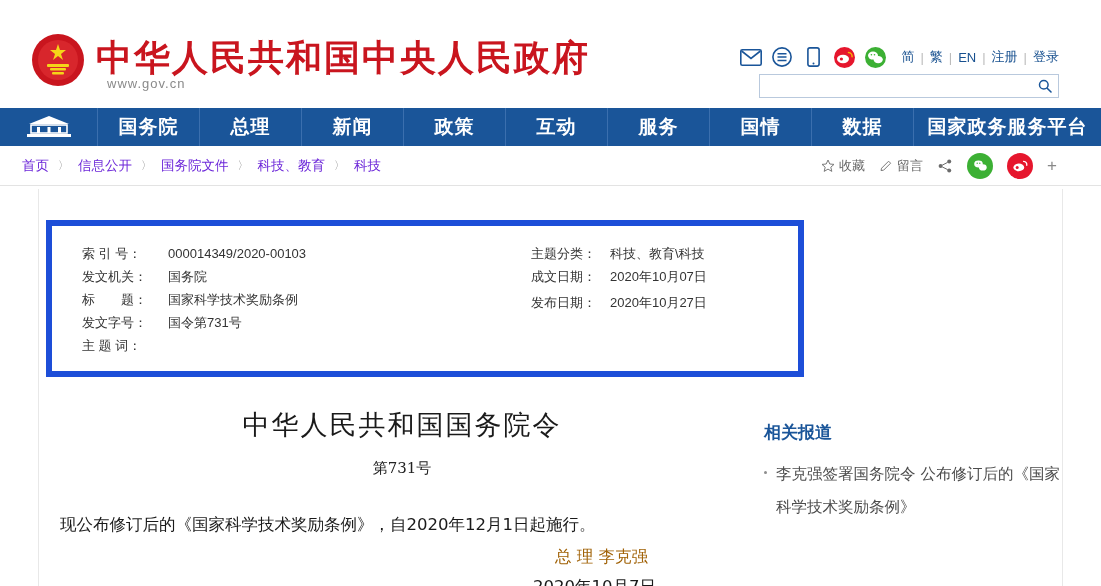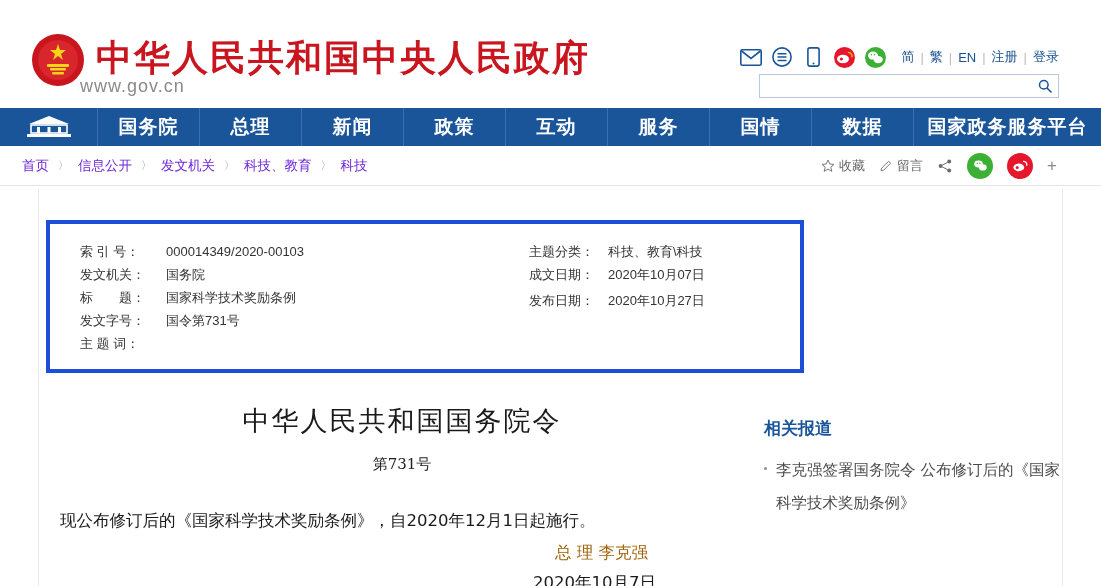--- a/index.html
+++ b/index.html
@@ -26,23 +26,23 @@
   .site-title {
     position: absolute; left: 96px; top: 34px;
     color: #c9151e;
     font-family: "DejaVu Sans", "Liberation Sans", sans-serif;
     font-size: 36px;
     font-weight: bold;
     letter-spacing: 2px;
     white-space: nowrap;
   }
   .site-url {
-    position: absolute; left: 80px; top: 76px;
+    position: absolute; left: 107px; top: 76px;
     color: #8a8a8a;
-    font-size: 18px;
+    font-size: 13px;
     letter-spacing: 1px;
   }
 
   .top-right {
     position: absolute; right: 42px; top: 46px;
     display: flex; align-items: center; gap: 9px;
   }
   .ti { width: 22px; height: 22px; display:inline-flex; align-items:center; justify-content:center; cursor:pointer; }
   .ti svg { display:block; }
   .lang-links {
@@ -124,21 +124,21 @@
     display: flex;
     padding: 0 38px;
   }
   .main-col { width: 700px; }
   .side-col { width: 325px; padding-left: 26px; padding-top: 44px; }
 
   .meta-box {
     margin-top: 34px;
     margin-left: 46px;
     width: 758px;
-    border: 4px solid #1d4ed8;
+    border: 6px solid #1d4ed8;
     padding: 16px 0 14px 0;
     display: flex;
     font-size: 13px;
     color: #333;
   }
   .meta-left { width: 460px; padding-left: 30px; }
   .meta-right { flex: 1; padding-left: 12px; }
   .mrow { display: flex; line-height: 20px; padding: 1.5px 0; }
   .mlabel { width: 86px; color: #333; text-align: justify; white-space: nowrap; font-weight: normal;}
   .mval { color: #333; }
@@ -324,21 +324,21 @@
     <div class="nav-item">数据</div>
     <div class="nav-item last">国家政务服务平台</div>
   </div>
 
   <div class="crumbbar">
     <div class="crumbs">
       <span class="c">首页</span>
       <span class="arrow">〉</span>
       <span class="c">信息公开</span>
       <span class="arrow">〉</span>
-      <span class="c">发文机关</span>
+      <span class="c">国务院文件</span>
       <span class="arrow">〉</span>
       <span class="c">科技、教育</span>
       <span class="arrow">〉</span>
       <span class="c">科技</span>
     </div>
 
     <div class="crumb-actions">
       <span class="act">
         <svg width="14" height="14" viewBox="0 0 14 14">
             <polygon points="7,1 8.8,5 13,5.4 9.8,8.2 10.8,12.4 7,10.1 3.2,12.4 4.2,8.2 1,5.4 5.2,5" fill="none" stroke="#7a7a7a" stroke-width="1"></polygon>

